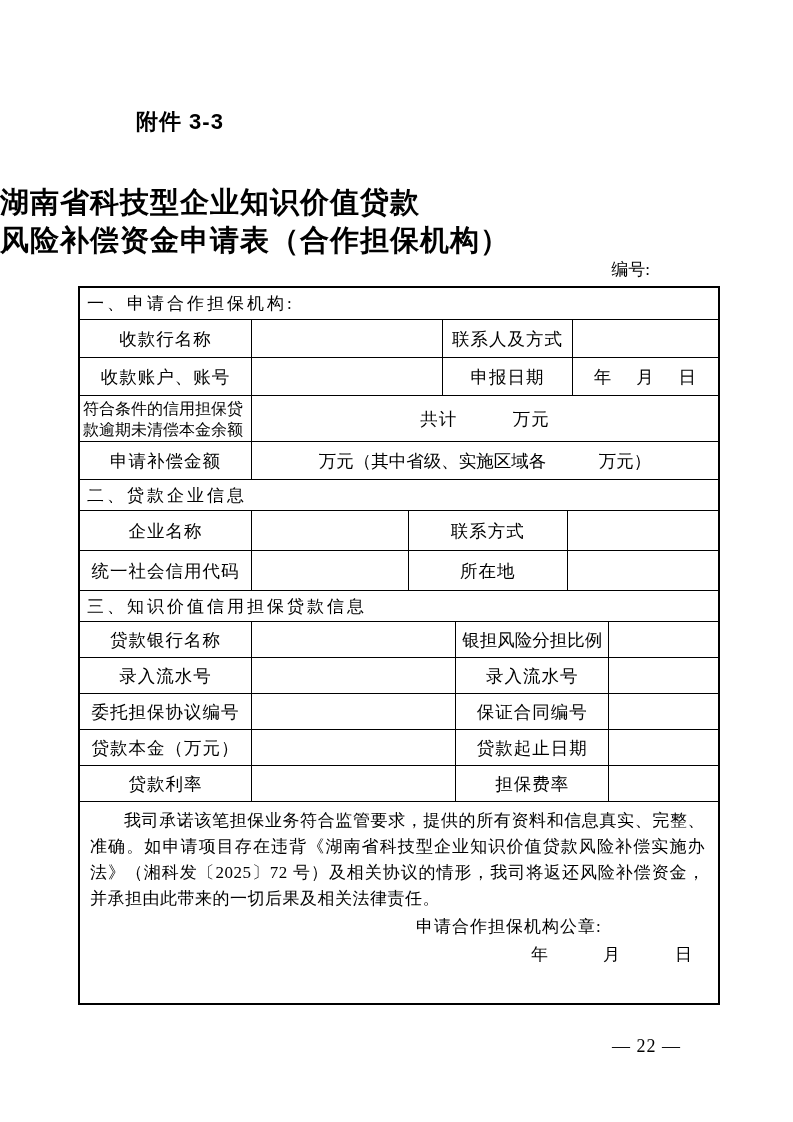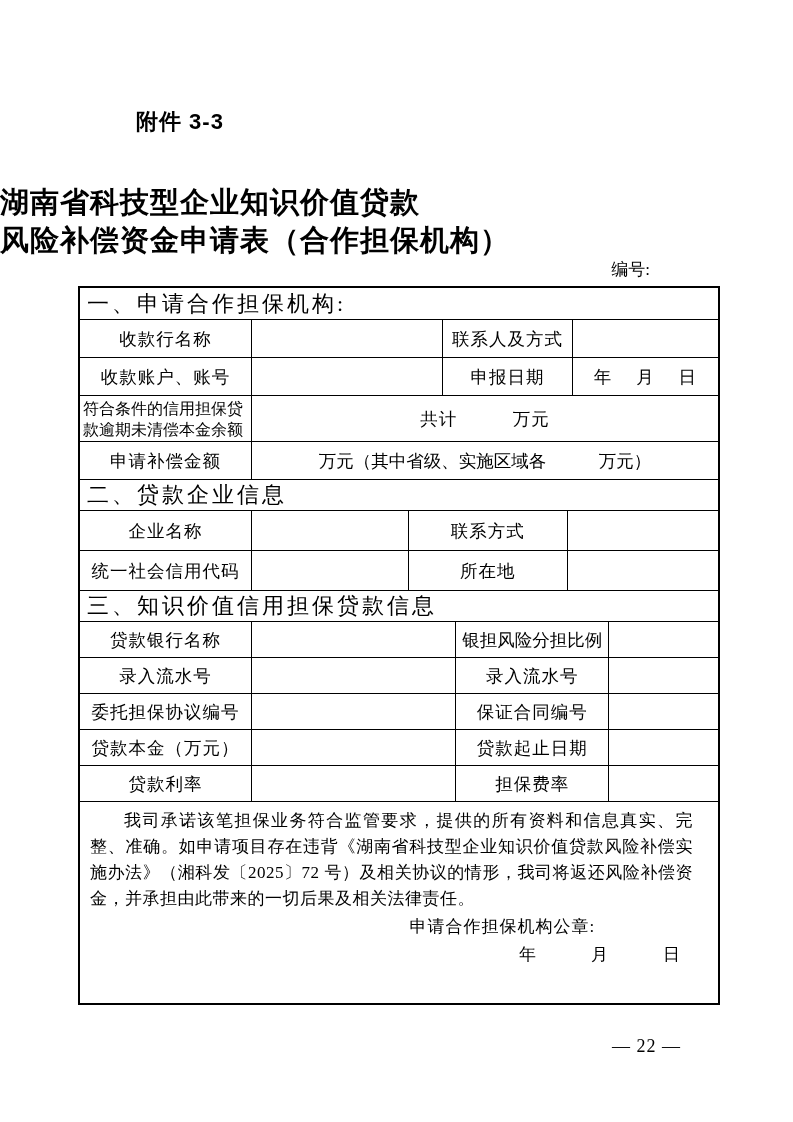--- a/index.html
+++ b/index.html
@@ -35,35 +35,35 @@
   .trow + .trow { border-top:1px solid #000; }
   .cell {
     box-sizing:border-box; overflow:hidden;
     display:flex; align-items:center; justify-content:center;
     text-align:right; font-size:17.5px; letter-spacing:1px;
     white-space:pre-wrap;
   }
   .cell + .cell { border-left:1px solid #000; }
   .header-cell {
     width:100%; justify-content:flex-start; text-align:left;
-    padding-left:7px; font-size:22px; letter-spacing:3px;
+    padding-left:7px; font-size:17px; letter-spacing:3px;
   }
   
   .s1 .c1 { width:26.8%; } .s1 .c2 { width:30%; }   .s1 .c3 { width:20.3%; } .s1 .c4 { flex:1; }
   .s2 .c1 { width:26.8%; } .s2 .c2 { width:24.6%; } .s2 .c3 { width:24.9%; } .s2 .c4 { flex:1; }
   .s3 .c1 { width:26.8%; } .s3 .c2 { width:32%; }   .s3 .c3 { width:24%; }   .s3 .c4 { flex:1; }
   .wide  { flex:1; }
   .small-label {
     font-size:16px; line-height:21px; letter-spacing:0;
     padding:2px 3px; text-align:left;
   }
   .tight { letter-spacing:0; }
   .decl {
     flex:1; border-top:1px solid #000;
-    padding:6px 25px 4px 10px; font-size:17px;
+    padding:6px 13px 4px 10px; font-size:17px;
     display:flex; flex-direction:column; box-sizing:border-box;
   }
   .decl-text {
     margin:0; text-indent:2em; text-align:justify;
     line-height:26px; letter-spacing:0.5px;
   }
   .seal-line { margin:3px 0 0 53%; font-size:17px; letter-spacing:1px; }
   .date-line {
     text-align:right; padding-right:12px; margin-top:5px;
     font-size:17px; letter-spacing:1px; white-space:pre;

